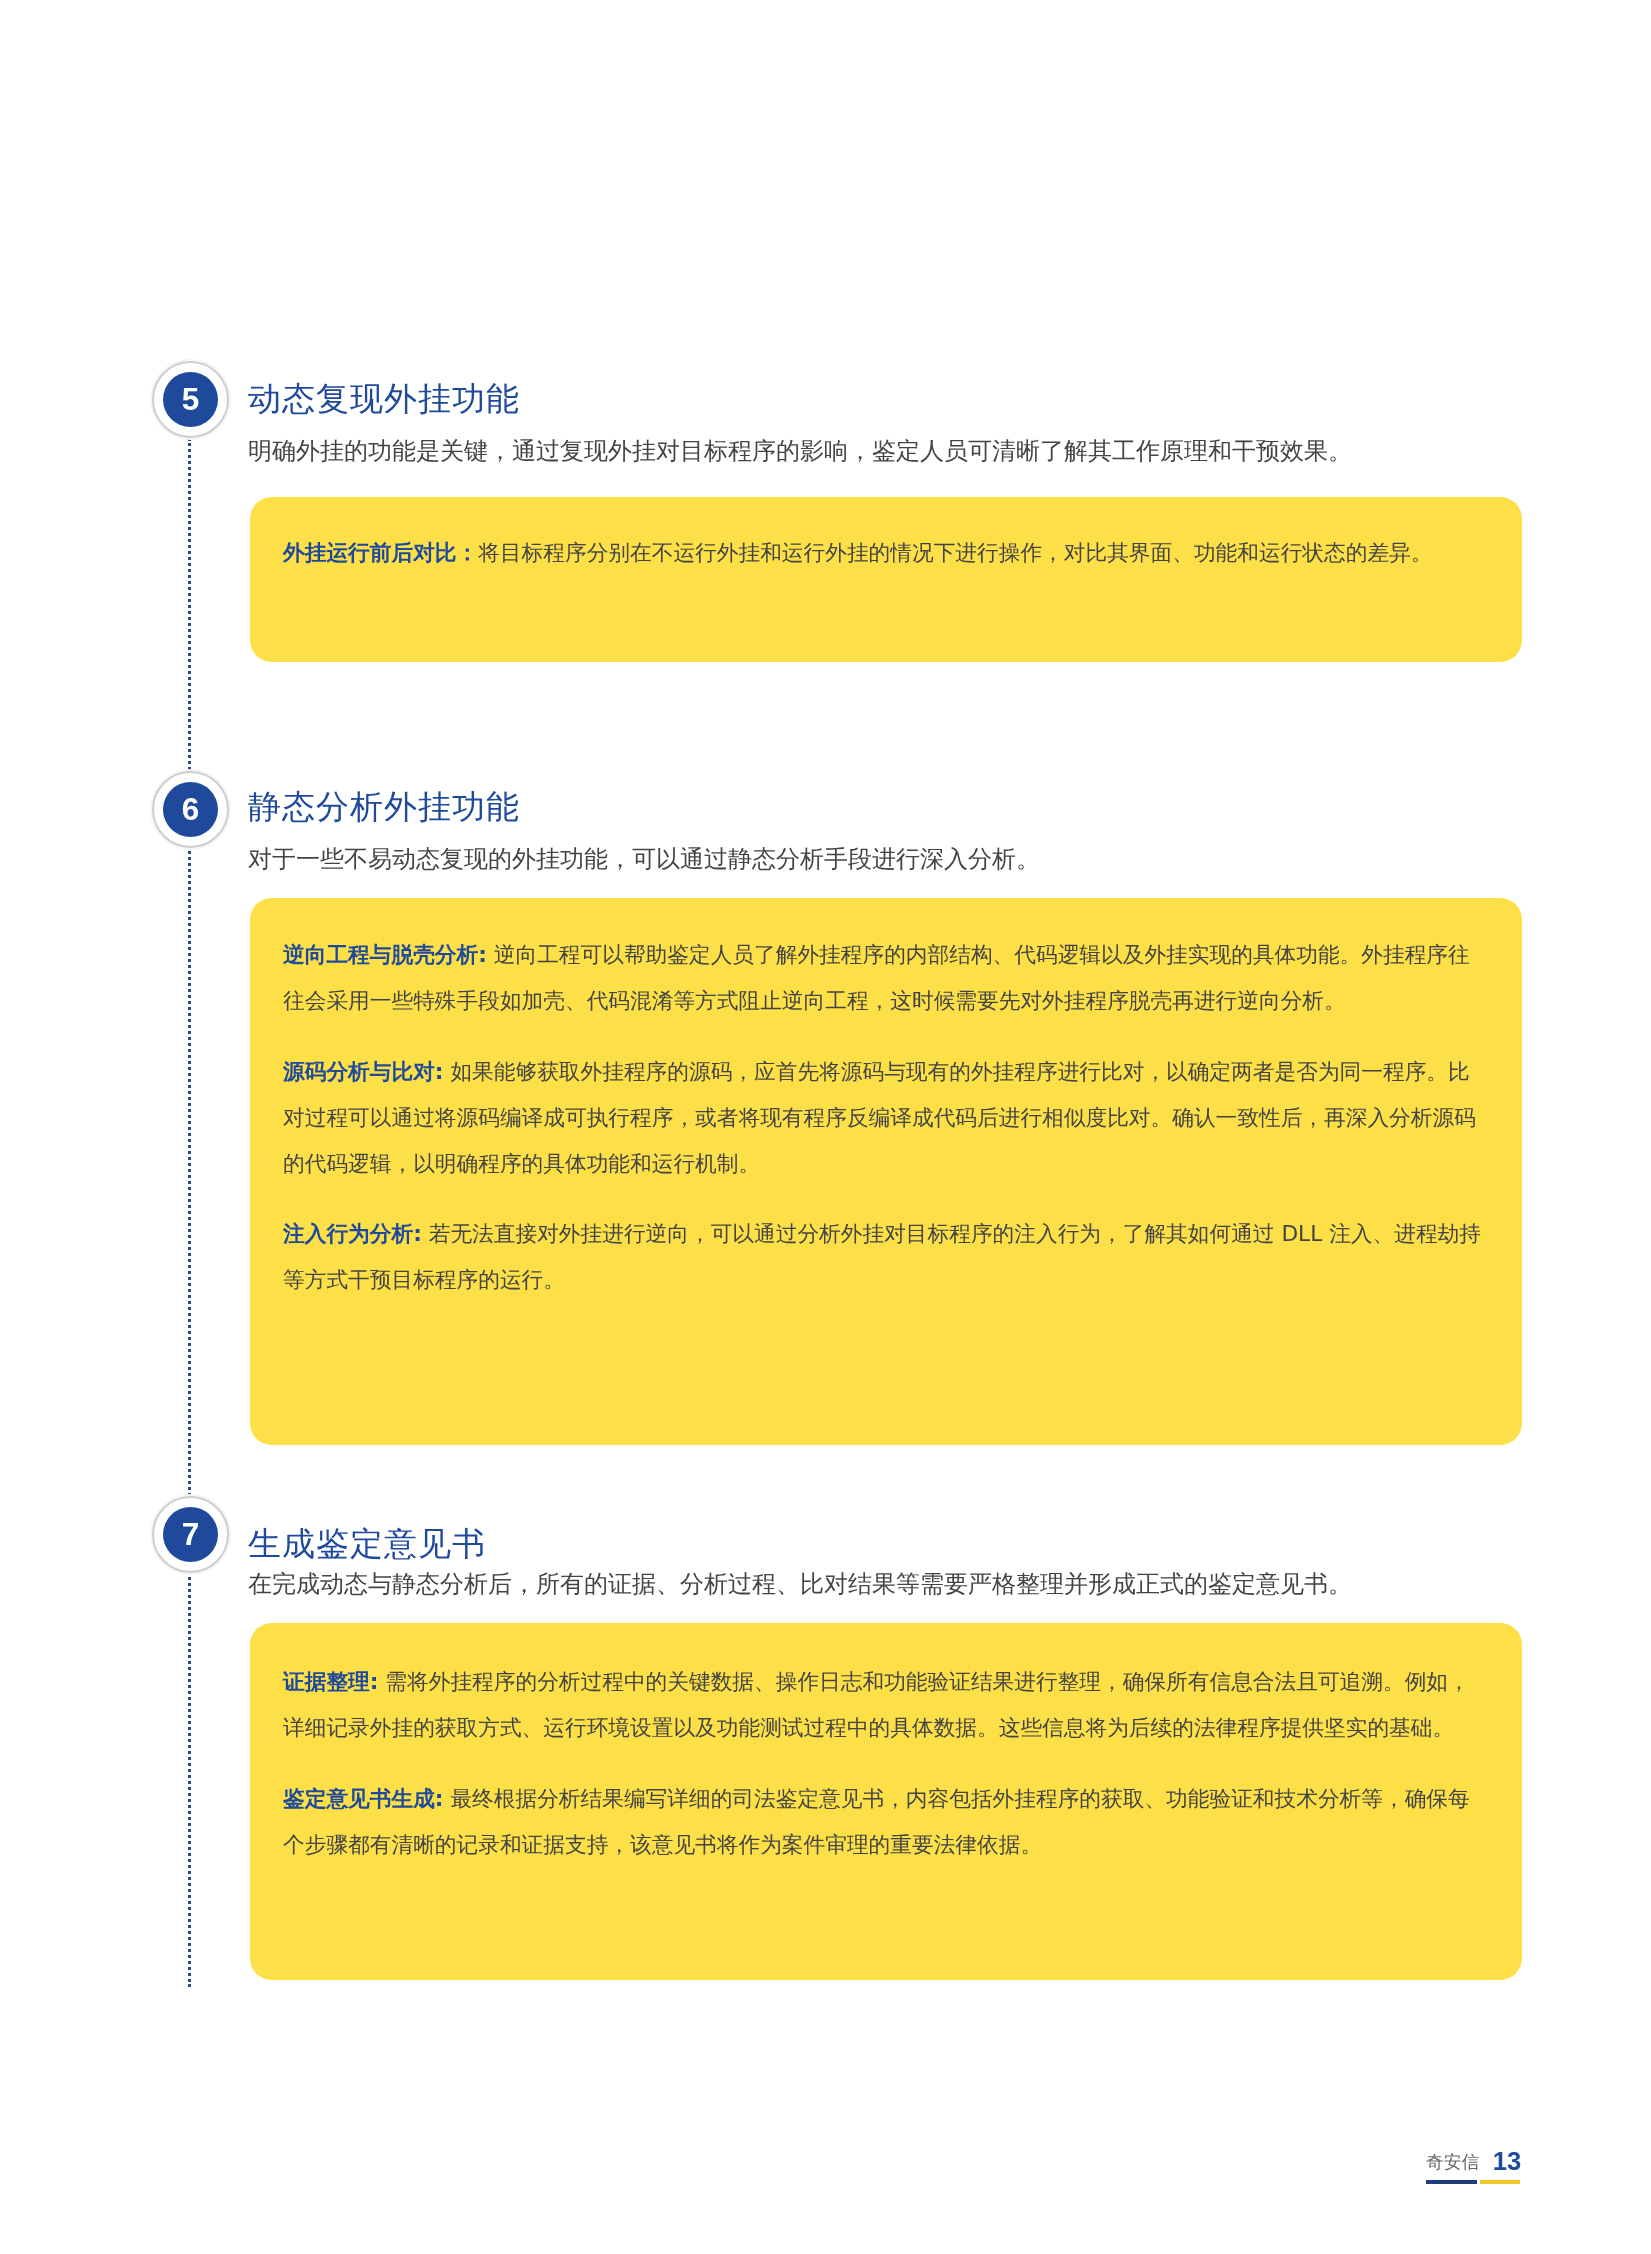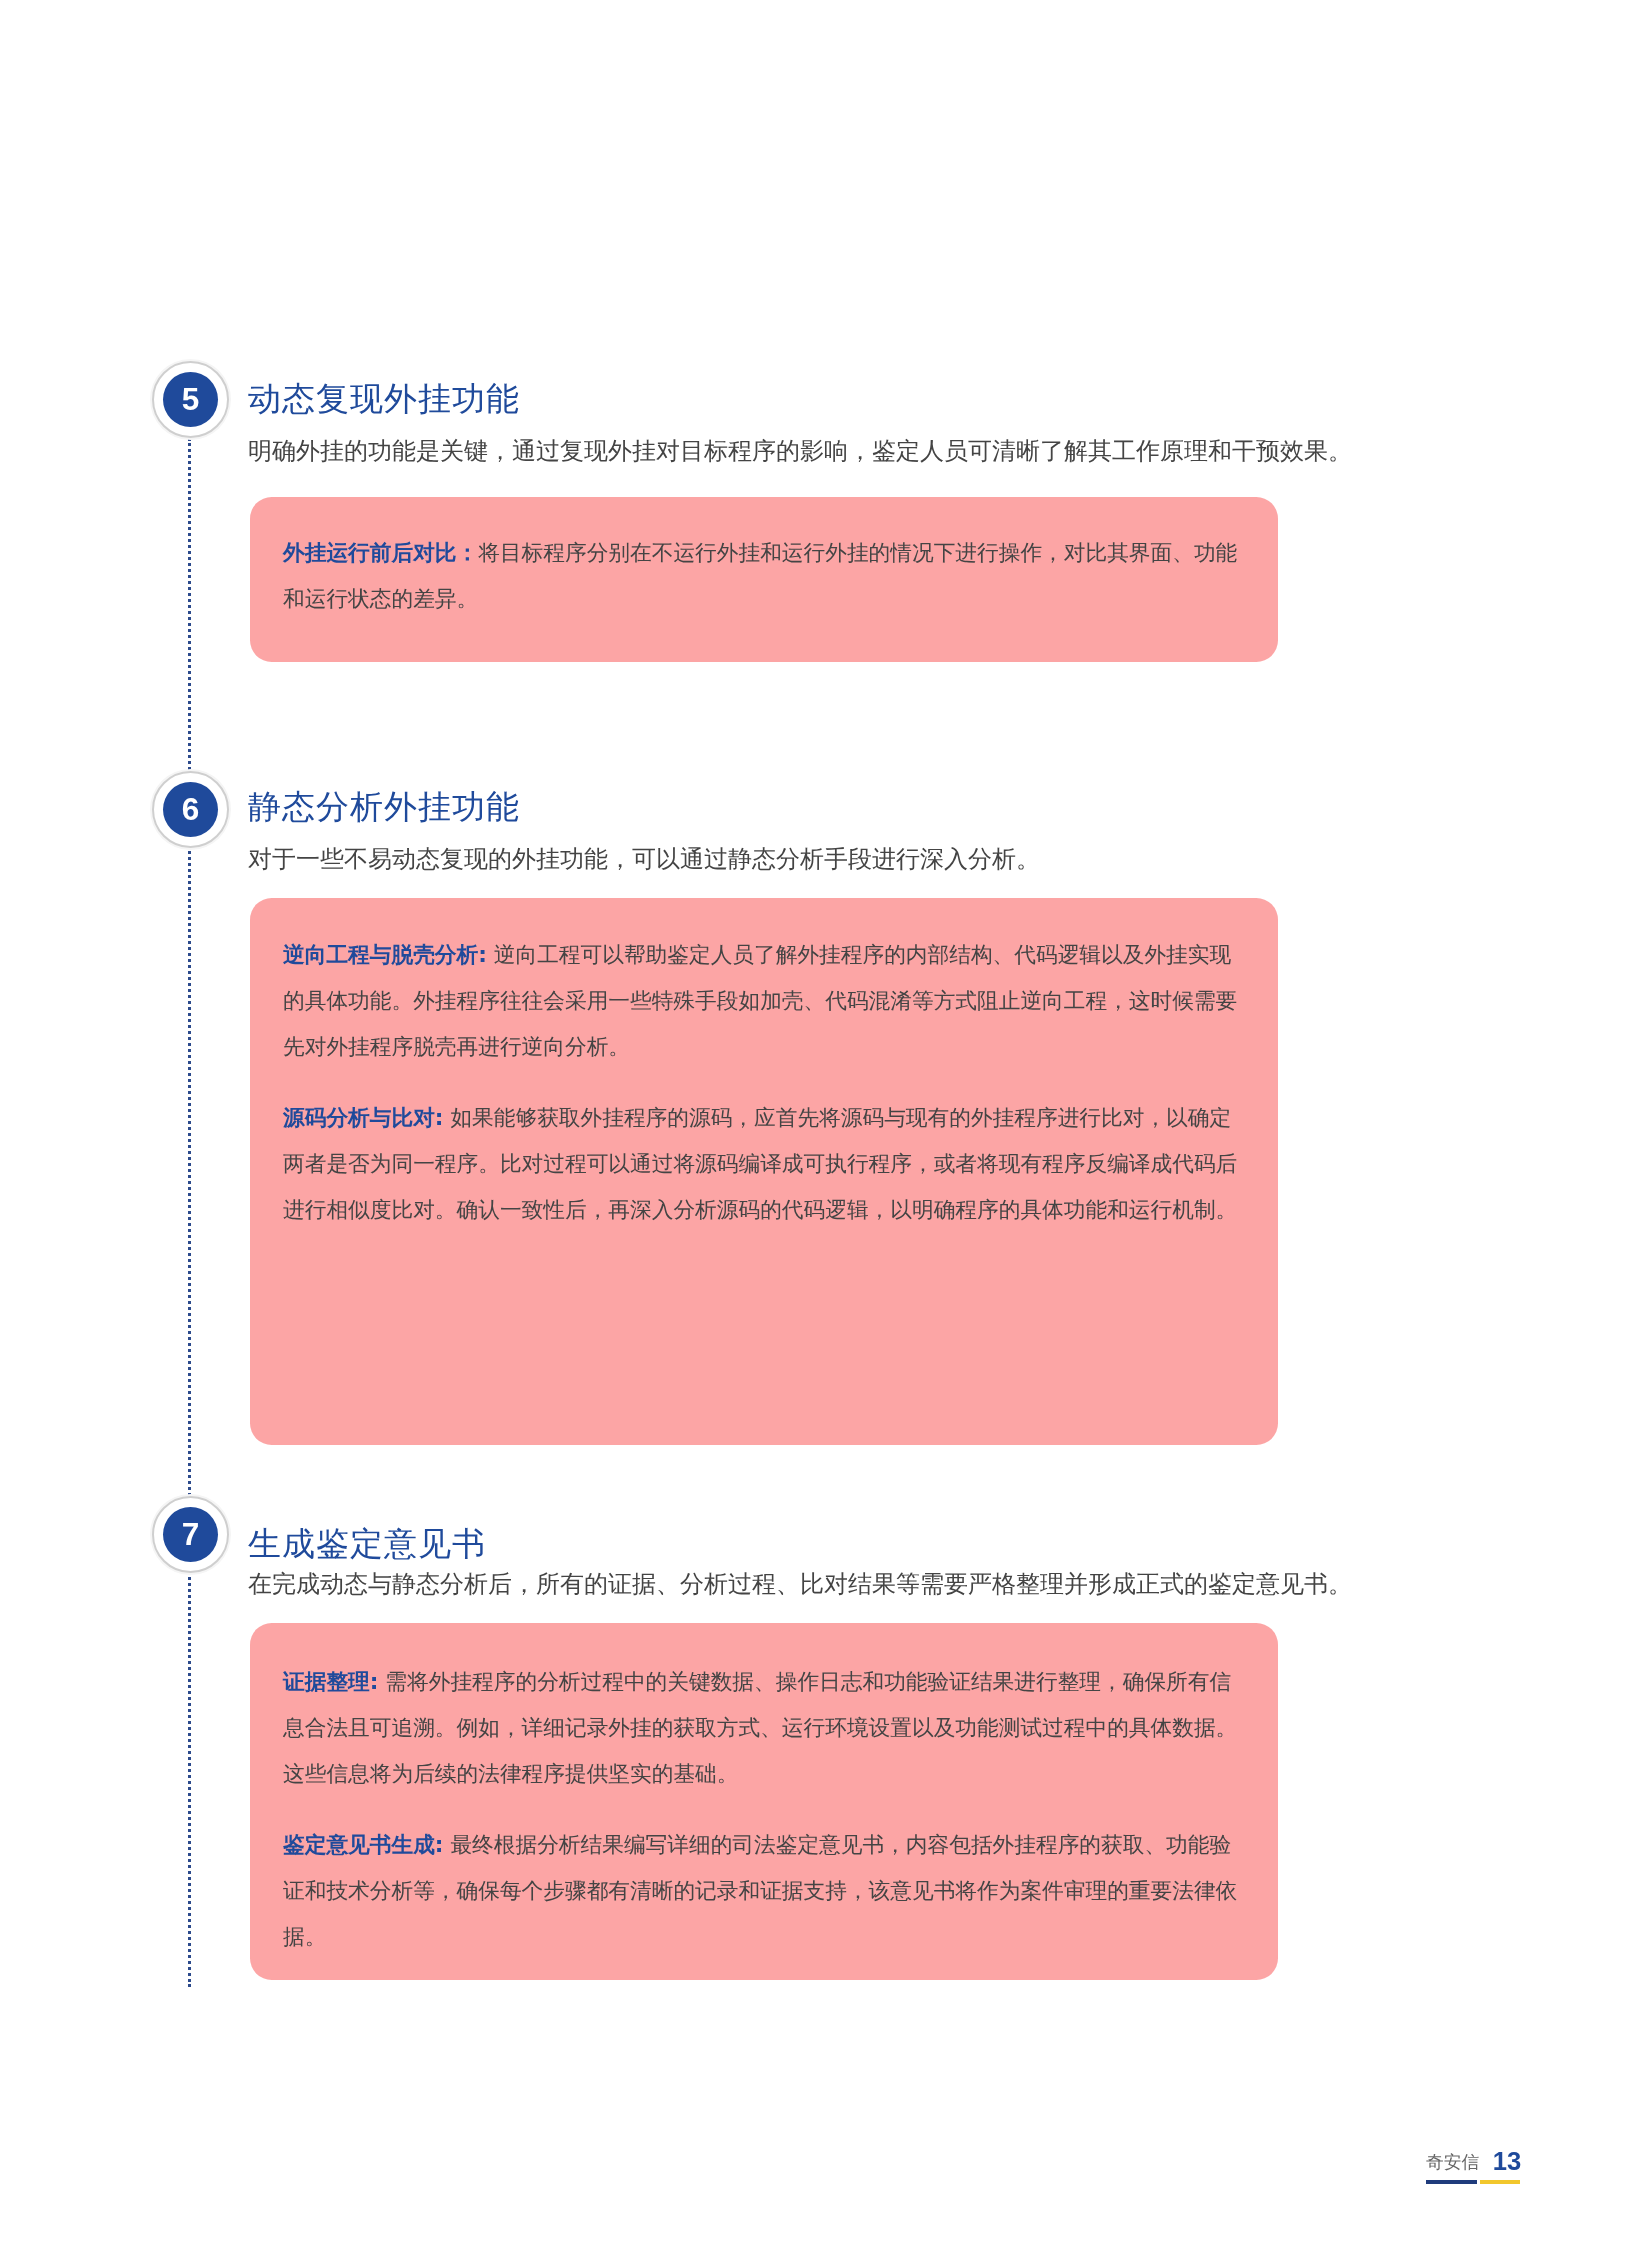--- a/index.html
+++ b/index.html
@@ -24,21 +24,21 @@
     font-family: "Liberation Sans", sans-serif; font-weight: 700; font-size: 31.5px;
   }
   .section-title {
     position: absolute; left: 248px; color: #1f4a9b; font-weight: 400; font-size: 33px;
     letter-spacing: 1px; white-space: nowrap;
   }
   .section-subtitle {
     position: absolute; left: 248px; font-size: 24px; color: #444444; white-space: nowrap;
   }
   .detail-box {
-    position: absolute; left: 250px; width: 1028px; background: #fca5a5; border-radius: 21.7px;
+    position: absolute; left: 250px; width: 1272px; background: #fde047; border-radius: 21.7px;
     box-sizing: border-box; padding: 0 35px 0 33px;
   }
   .detail-item { font-size: 21.7px; line-height: 46px; color: #444444; }
   .detail-item + .detail-item { margin-top: 24.6px; }
   .detail-label { color: #1f4a9b; font-weight: 700; }
   .footer { position: absolute; left: 1426px; top: 2147px; }
   .footer-brand { font-size: 17.7px; color: #666666; vertical-align: middle; }
   .footer-page { font-family: "Liberation Sans", sans-serif; font-weight: 700; font-size: 25.6px; color: #1f4a9b; margin-left: 13.8px; vertical-align: middle; }
   .footer-bars { position: absolute; left: 1426px; top: 2180px; height: 3.9px; width: 95px; }
   .bar-blue { position: absolute; left: 0; top: 0; width: 51px; height: 3.9px; background: #1f3c7c; }
@@ -65,20 +65,23 @@
 </div>
 <div class="section-title" style="top:785px;">静态分析外挂功能</div>
 <div class="section-subtitle" style="top:843px;text-align:center;">对于一些不易动态复现的外挂功能，可以通过静态分析手段进行深入分析。</div>
 <div class="detail-box" style="top:898px; height:547px; padding-top:34px;">
   <div class="detail-item">
     <span class="detail-label">逆向工程与脱壳分析:</span><span> 逆向工程可以帮助鉴定人员了解外挂程序的内部结构、代码逻辑以及外挂实现的具体功能。外挂程序往往会采用一些特殊手段如加壳、代码混淆等方式阻止逆向工程，这时候需要先对外挂程序脱壳再进行逆向分析。</span>
   </div>
   <div class="detail-item">
     <span class="detail-label">源码分析与比对:</span><span> 如果能够获取外挂程序的源码，应首先将源码与现有的外挂程序进行比对，以确定两者是否为同一程序。比对过程可以通过将源码编译成可执行程序，或者将现有程序反编译成代码后进行相似度比对。确认一致性后，再深入分析源码的代码逻辑，以明确程序的具体功能和运行机制。</span>
   </div>
+  <div class="detail-item">
+    <span class="detail-label">注入行为分析:</span><span> 若无法直接对外挂进行逆向，可以通过分析外挂对目标程序的注入行为，了解其如何通过 DLL 注入、进程劫持等方式干预目标程序的运行。</span>
+  </div>
 </div>
 
 <div class="step-marker" style="left:152px; top:1496px;">
   <div class="step-number">7</div>
 </div>
 <div class="section-title" style="top:1510px;margin-top:12px;">生成鉴定意见书</div>
 <div class="section-subtitle" style="top:1568px;">在完成动态与静态分析后，所有的证据、分析过程、比对结果等需要严格整理并形成正式的鉴定意见书。</div>
 <div class="detail-box" style="top:1623px; height:357px; padding-top:36px;">
   <div class="detail-item">
     <span class="detail-label">证据整理:</span><span> 需将外挂程序的分析过程中的关键数据、操作日志和功能验证结果进行整理，确保所有信息合法且可追溯。例如，详细记录外挂的获取方式、运行环境设置以及功能测试过程中的具体数据。这些信息将为后续的法律程序提供坚实的基础。</span>

